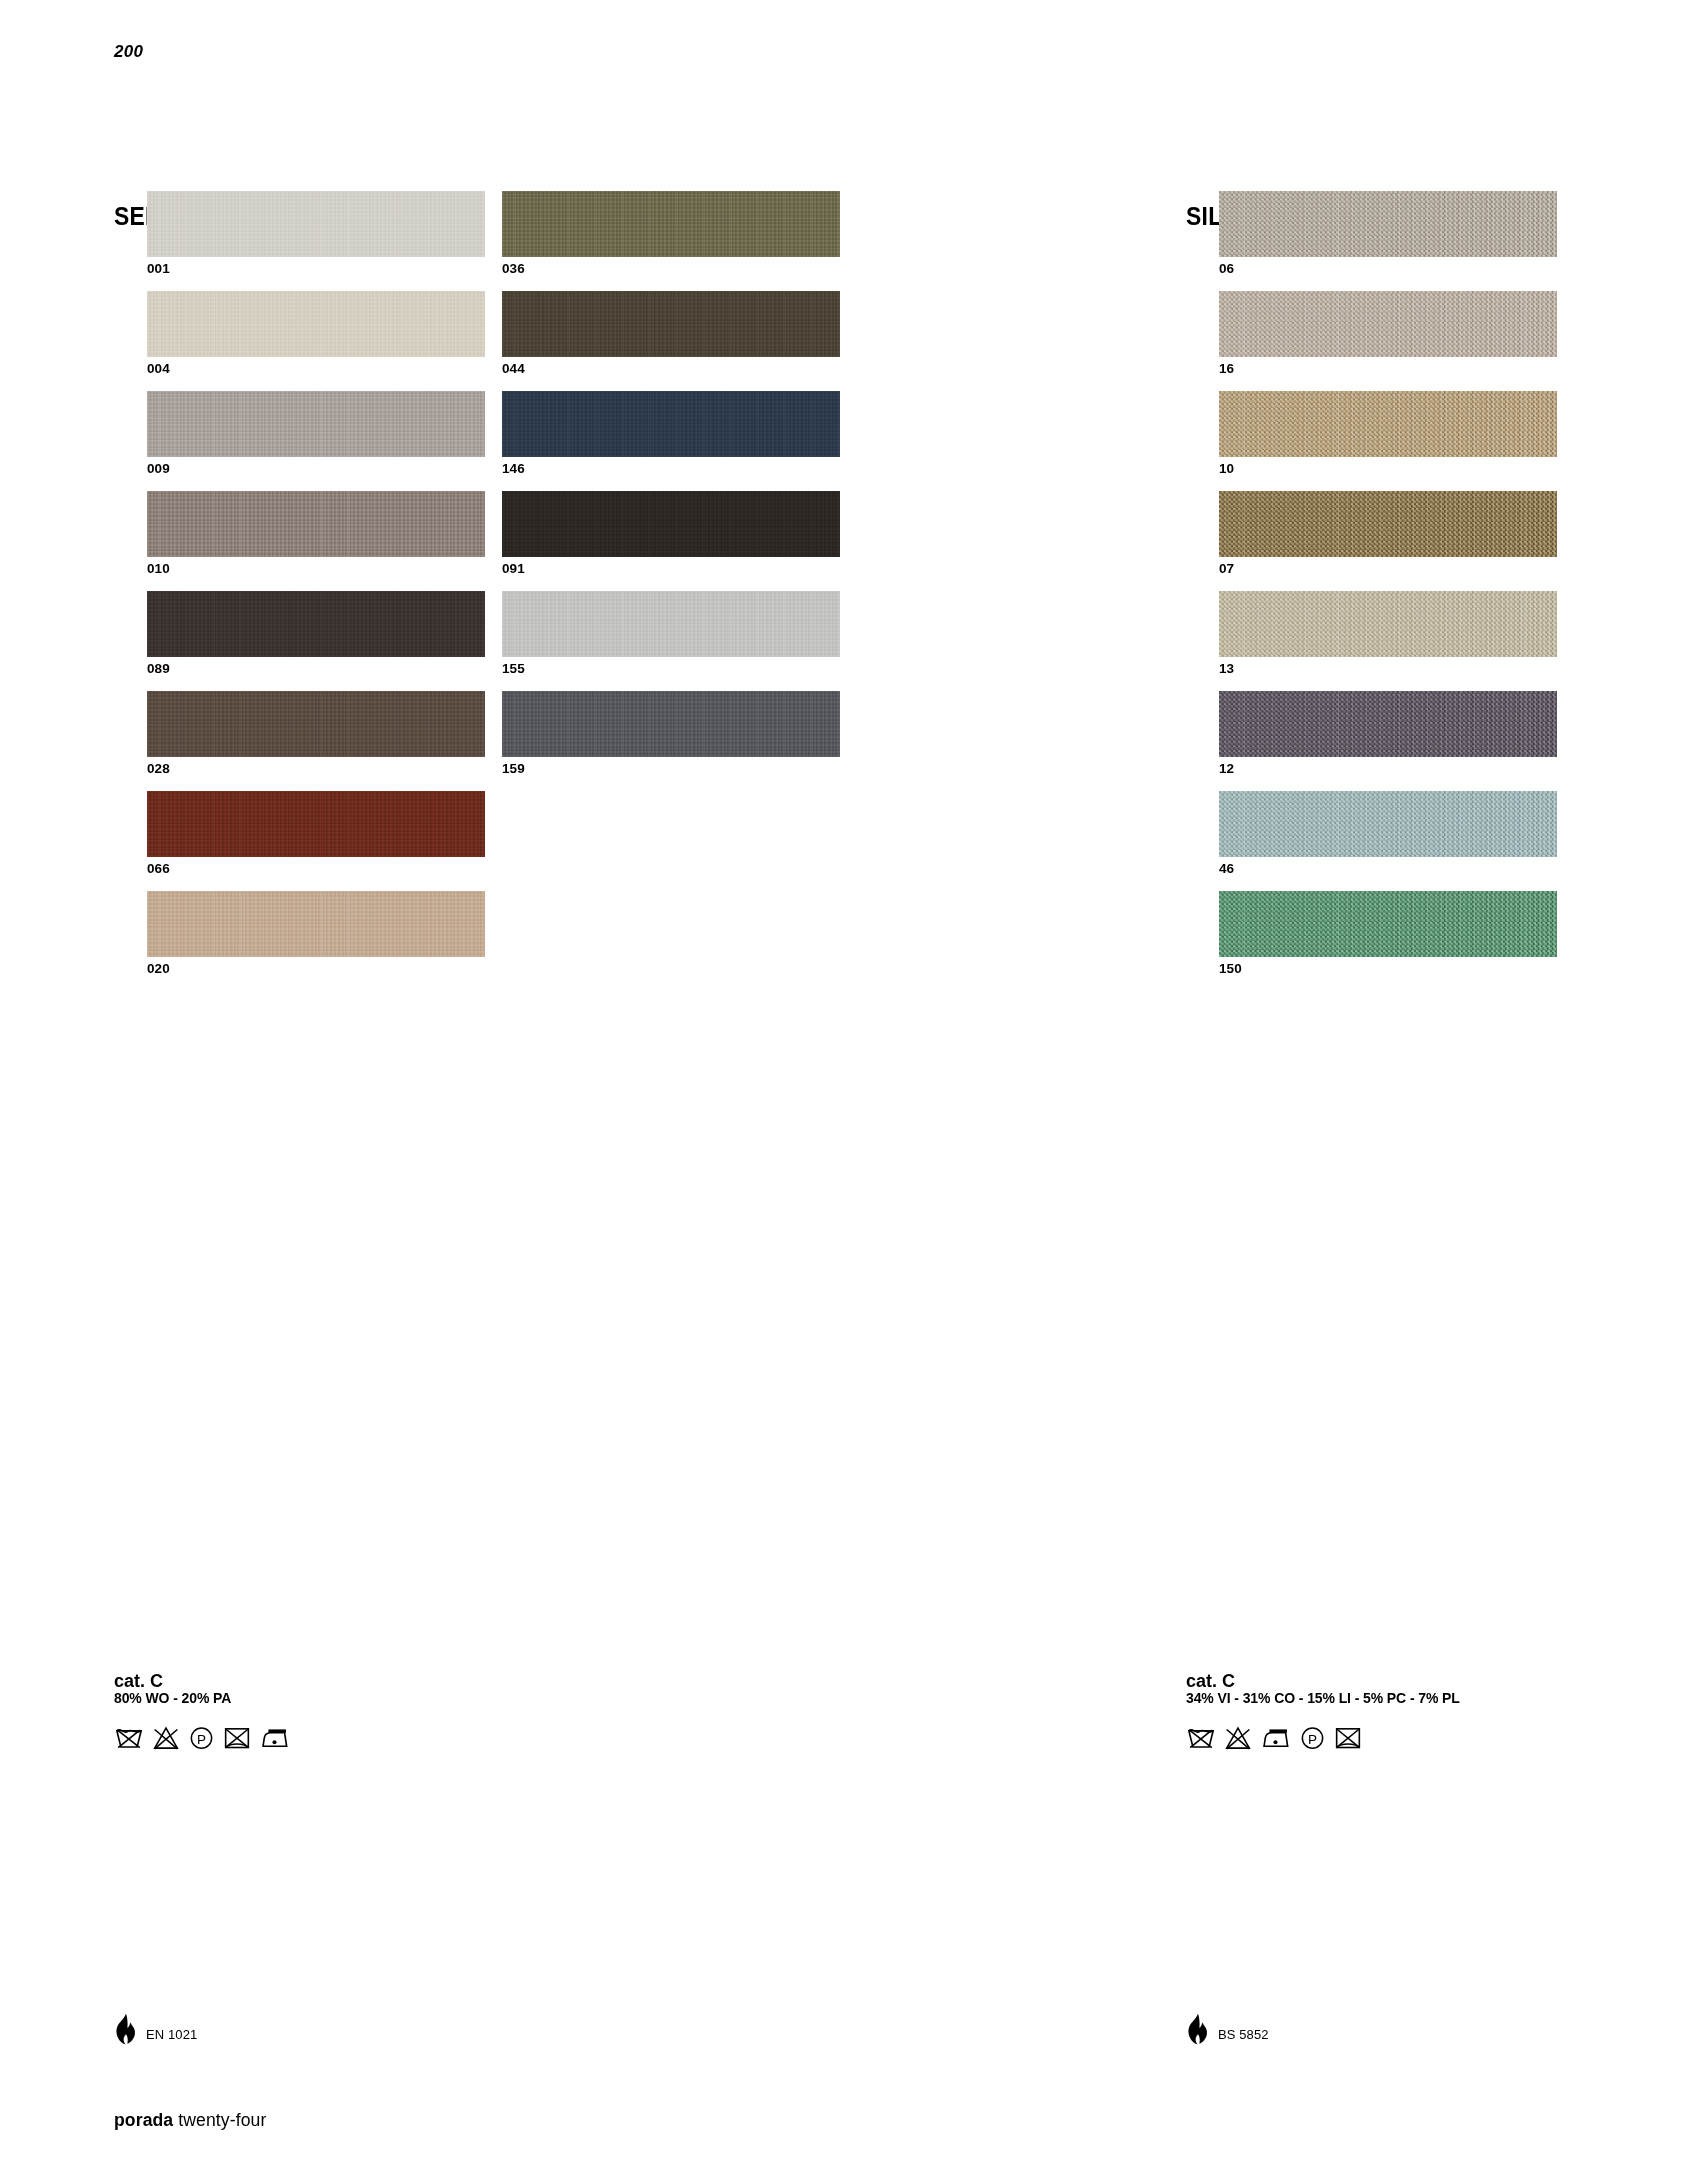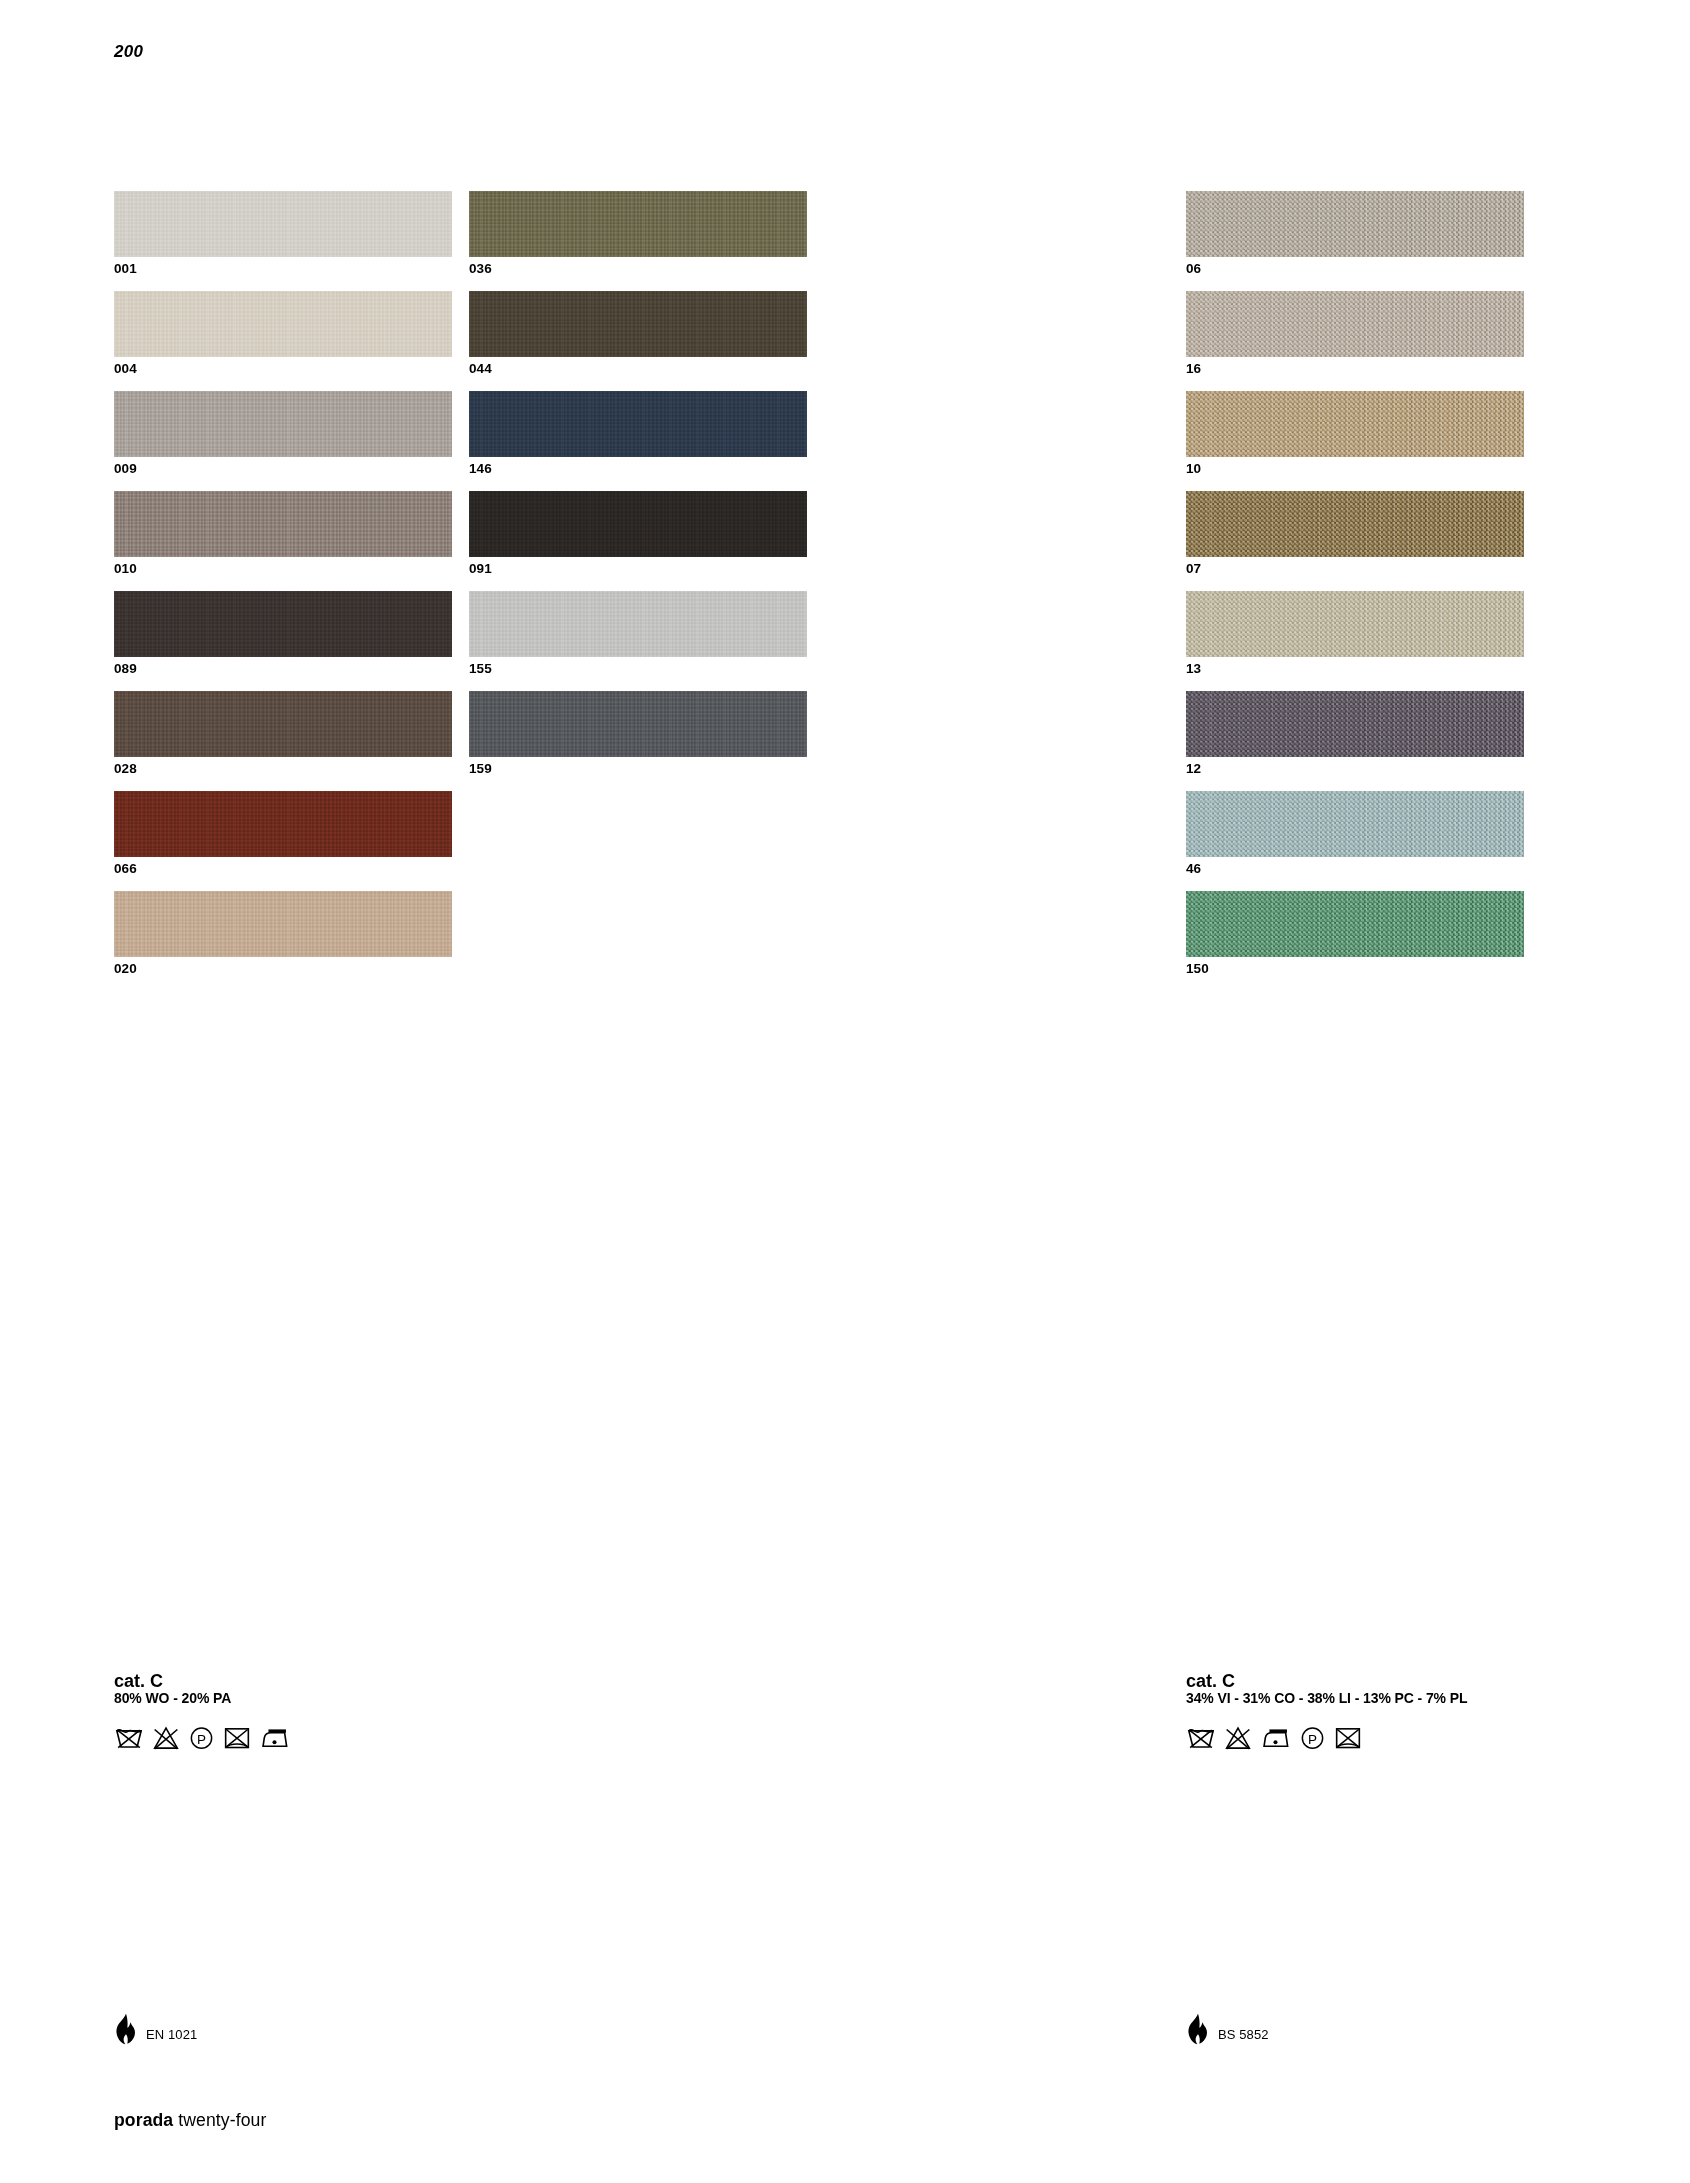--- a/index.html
+++ b/index.html
@@ -66,20 +66,21 @@
   }
   .swatch-grid.cols1 {
     left: 1186px;
     grid-template-columns: 338px;
     grid-template-rows: repeat(8, 100px);
   }
 
   .swatch {
     position: relative;
     width: 288px;
+    margin-left: 33px;
   }
   .swatch-chip {
     width: 338px;
     height: 66px;
     position: relative;
     overflow: hidden;
     background-repeat: repeat;
   }
   
   .swatch-chip.serge::after {
@@ -328,21 +329,21 @@
       <svg width="31" height="27" viewBox="0 0 46 40">
         <path d="M6 33 L8 20 C9 15, 13 13, 18 13 L38 13 L41 33 Z" fill="none" stroke="#000" stroke-width="2.4"></path>
         <rect x="14" y="8" width="26" height="5" fill="#000"></rect>
         <circle cx="23" cy="27" r="3" fill="#000"></circle>
       </svg>
     </div>
   </div>
 
   <div class="cat-block right">
     <div class="cat-title">cat. C</div>
-    <div class="composition">34% VI - 31% CO - 38% LI - 13% PC - 7% PL</div>
+    <div class="composition">34% VI - 31% CO - 15% LI - 5% PC - 7% PL</div>
     <div class="care-row">
 
       <svg width="30" height="27" viewBox="0 0 44 40">
         <path d="M4 10 L40 10 L34 34 L10 34 Z" fill="none" stroke="#000" stroke-width="2.4"></path>
         <path d="M4 10 C10 4, 14 16, 20 11 C26 6, 32 16, 40 10" fill="none" stroke="#000" stroke-width="2.4"></path>
         <line x1="5" y1="9" x2="38" y2="35" stroke="#000" stroke-width="2.4"></line>
         <line x1="38" y1="9" x2="6" y2="35" stroke="#000" stroke-width="2.4"></line>
       </svg>
 
       <svg width="28" height="27" viewBox="0 0 42 40">

